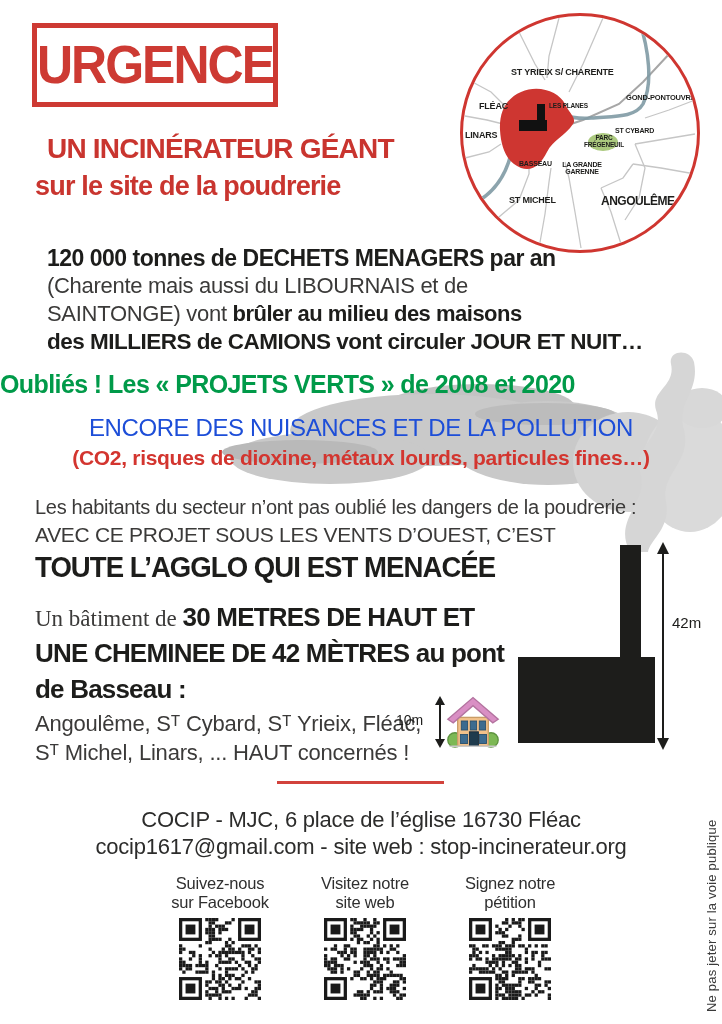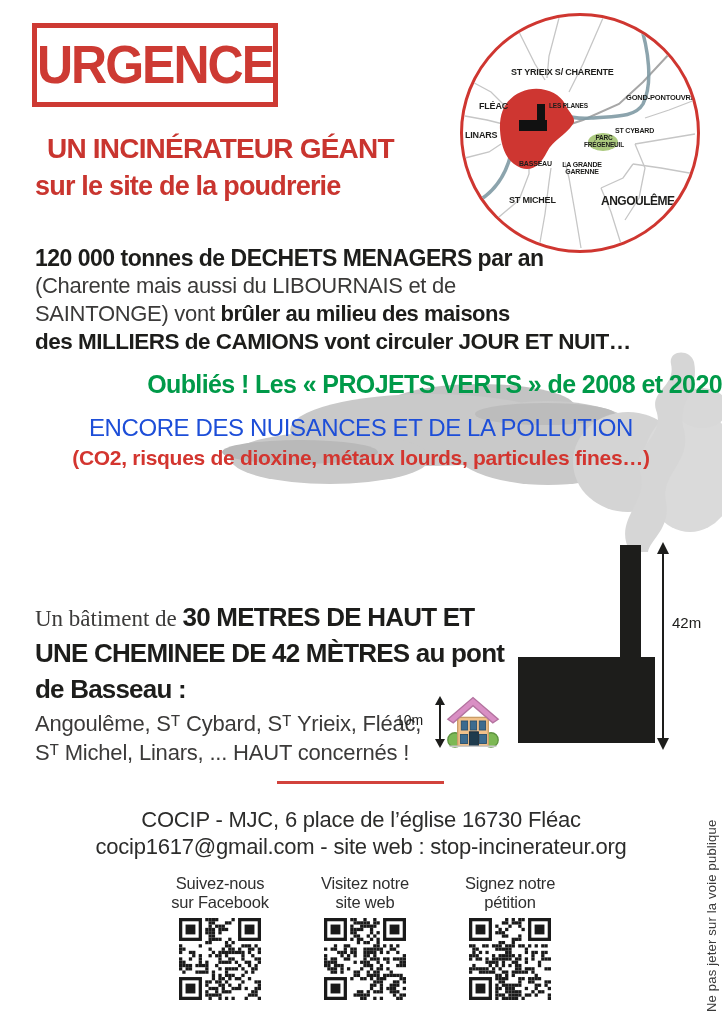--- a/index.html
+++ b/index.html
@@ -27,26 +27,26 @@
   .map-label{
     position:absolute; font-weight:700; color:#1d1d1b; letter-spacing:-0.2px;
     white-space:nowrap; line-height:1.05; z-index:2; text-align:center;
   }
   .map-label.wrap{white-space:normal;}
   
   .headline{position:absolute; left:35px; top:130px; z-index:3; color:#c9352f;}
   .headline .h1{font-size:28px; font-weight:800; letter-spacing:-0.8px; line-height:38px;margin-left:12px;}
   .headline .h2{font-size:27px; font-weight:800; letter-spacing:-0.8px; line-height:36px;}
   
-  .intro{position:absolute; left:35px; top:244px; z-index:3; font-size:22px; line-height:28px; color:#3b3a39; letter-spacing:-0.3px;}
+  .intro{position:absolute; left:47px; top:244px; z-index:3; font-size:22px; line-height:28px; color:#3b3a39; letter-spacing:-0.3px;}
   .b{font-weight:800; color:#1d1d1b; letter-spacing:-0.5px;}
   .intro .l1{font-size:23px;}
   .intro .l4{font-size:22.5px;}
   
-  .green-banner{position:absolute; left:0; top:370px; width:722px; text-align:right; z-index:3;
+  .green-banner{position:absolute; left:0; top:370px; width:722px; text-align:left; z-index:3;
     color:#009a49; font-size:25px; font-weight:800; letter-spacing:-0.6px;}
   .pollution-l1{position:absolute; left:0; top:414px; width:722px; text-align:center; z-index:3;
     color:#1d4ed8; font-size:24px; font-weight:400; letter-spacing:-0.4px;}
   .pollution-l2{position:absolute; left:0; top:446px; width:722px; text-align:center; z-index:3;
     color:#d3352f; font-size:21px; font-weight:800; letter-spacing:-0.3px;}
   
   .danger{position:absolute; left:35px; top:494px; z-index:3; color:#3b3a39;}
   .danger .d1{font-size:20px; letter-spacing:-0.3px; line-height:27px;}
   .danger .d2{font-size:21px; letter-spacing:-0.3px; line-height:28px;}
   .danger .d3{font-size:29px; font-weight:800; color:#1d1d1b; letter-spacing:-1px; line-height:36px;
@@ -164,20 +164,25 @@
     <div>(Charente mais aussi du LIBOURNAIS et de</div>
     <div><span>SAINTONGE) vont </span><span class="b">brûler au milieu des maisons</span></div>
     <div class="l4 b">des MILLIERS de CAMIONS vont circuler JOUR ET NUIT…</div>
   </div>
 
   <div class="green-banner">Oubliés ! Les « PROJETS VERTS » de 2008 et 2020</div>
 
   <div class="pollution-l1">ENCORE DES NUISANCES ET DE LA POLLUTION</div>
   <div class="pollution-l2">(CO2, risques de dioxine, métaux lourds, particules fines…)</div>
 
+  <div class="danger">
+    <div class="d1">Les habitants du secteur n’ont pas oublié les dangers de la poudrerie :</div>
+    <div class="d2">AVEC CE PROJET SOUS LES VENTS D’OUEST, C’EST</div>
+    <div><span class="d3">TOUTE L’AGGLO QUI EST MENACÉE</span></div>
+  </div>
 
   <div class="building-par">
     <div class="line"><span class="r">Un bâtiment de </span><span class="big">30 METRES DE HAUT ET</span></div>
     <div class="line"><span class="big">UNE CHEMINEE DE  42 MÈTRES</span><span class="big"> au pont</span></div>
     <div class="line"><span class="big">de Basseau :</span></div>
     <div class="small">Angoulême, Sᵀ Cybard, Sᵀ Yrieix, Fléac,</div>
     <div class="small">Sᵀ Michel, Linars, ... HAUT concernés !</div>
   </div>
 
   <div class="chimney"></div>

